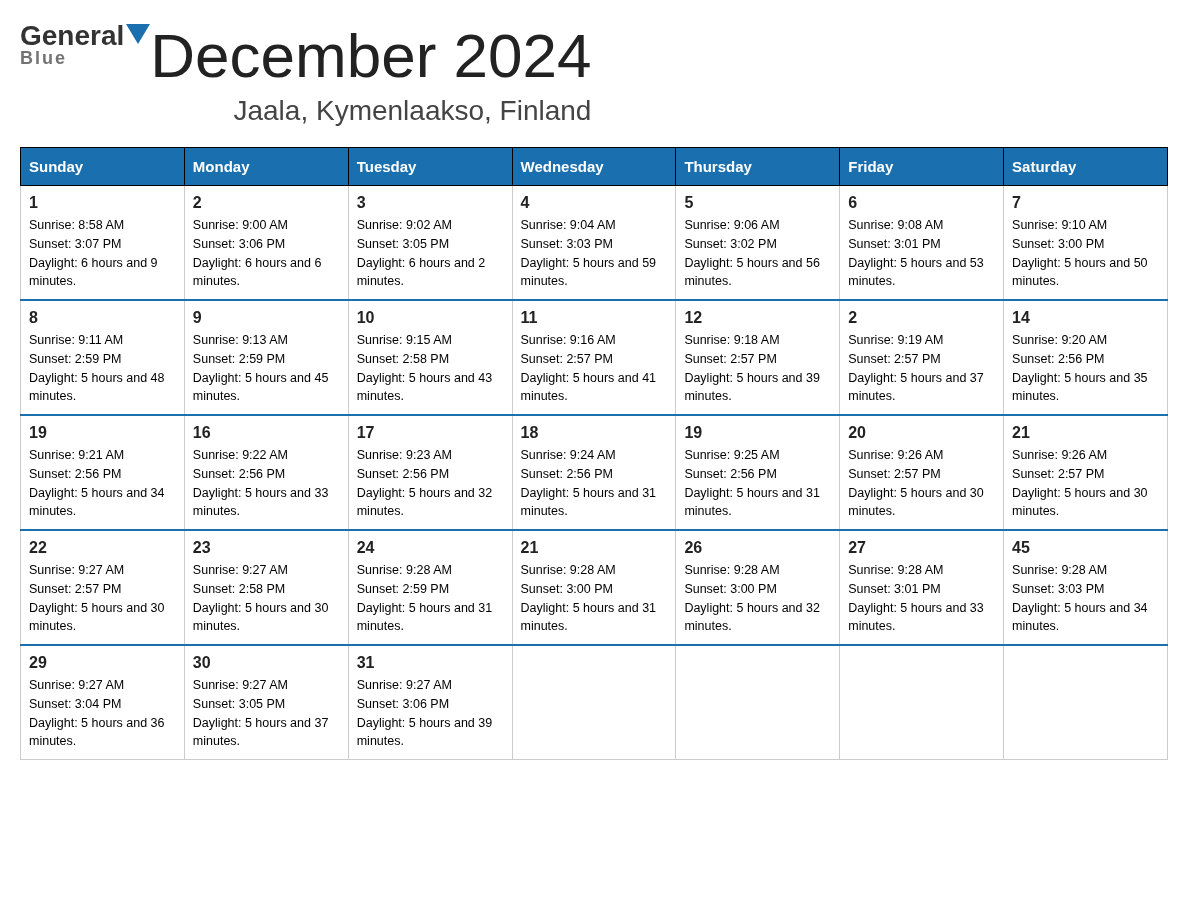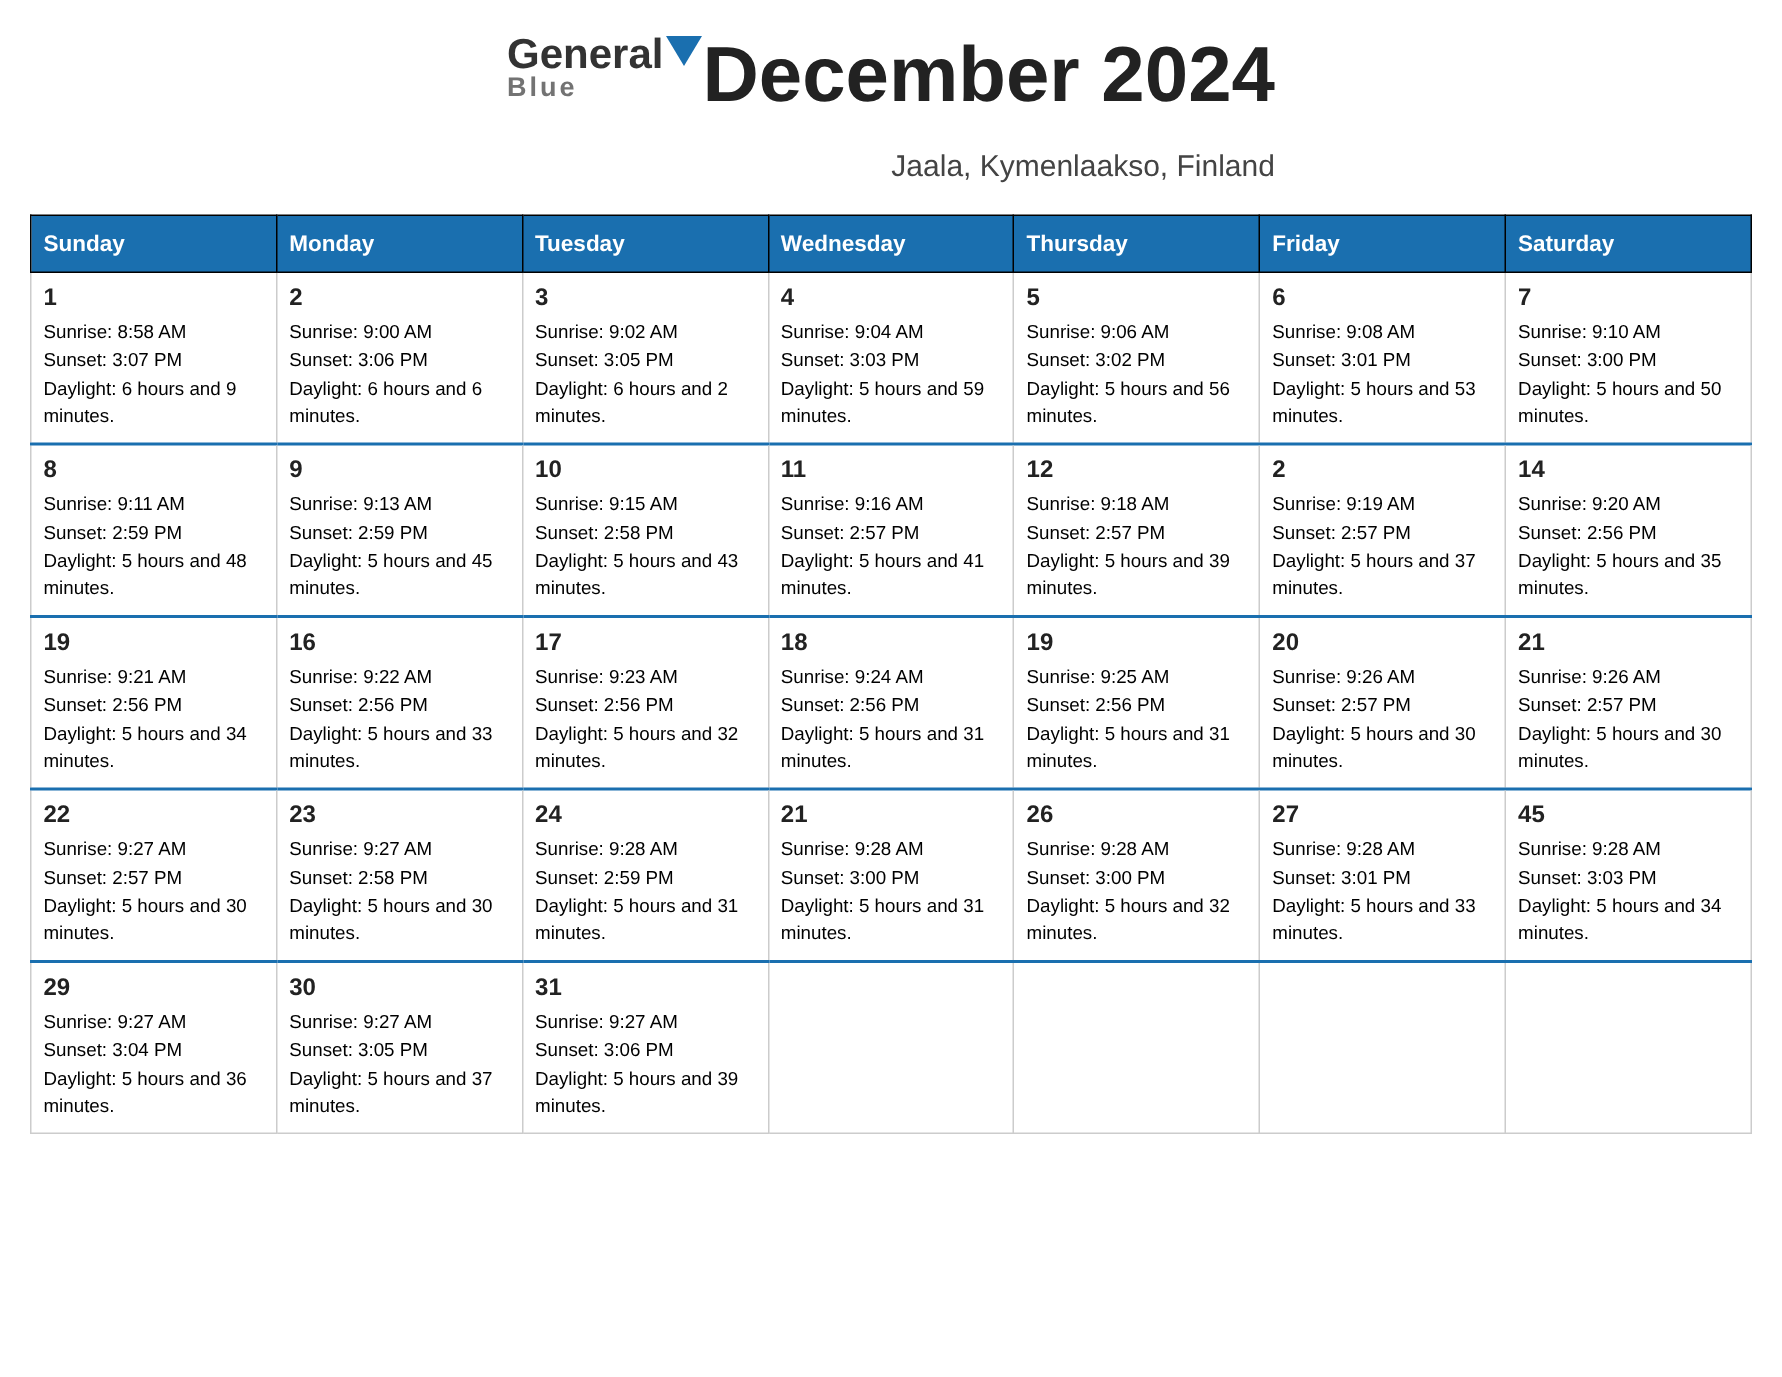--- a/index.html
+++ b/index.html
@@ -5,21 +5,21 @@
     * { box-sizing: border-box; margin: 0; padding: 0; }
     body {
       font-family: Arial, Helvetica, sans-serif;
       background: #fff;
       padding: 20px;
       width: 1188px;
       min-height: 918px;
     }
     .header {
       display: flex;
-      justify-content: center;
+      justify-content: flex-start;
       align-items: flex-start;
       margin-bottom: 20px;
     }
     .logo {
       display: flex;
       flex-direction: column;
       align-items: flex-start;
     }
     .logo-text {
       display: flex;
@@ -43,28 +43,28 @@
       color: #737373;
       font-size: 18px;
       font-weight: bold;
       letter-spacing: 2px;
       margin-top: -4px;
     }
     .title-section {
       text-align: right;
     }
     .month-title {
-      font-size: 52px;
-      font-weight: bold;
+      font-size: 62px;
+      font-weight: normal;
       color: #222;
     }
     .location {
-      font-size: 20px;
+      font-size: 28px;
       color: #444;
-      margin-top: 20px;
+      margin-top: 4px;
     }
     .calendar {
       width: 100%;
       border-collapse: collapse;
       border: 1px solid #aaa;
     }
     .calendar th {
       background-color: #1a6faf;
       color: #fff;
       padding: 10px 8px;

